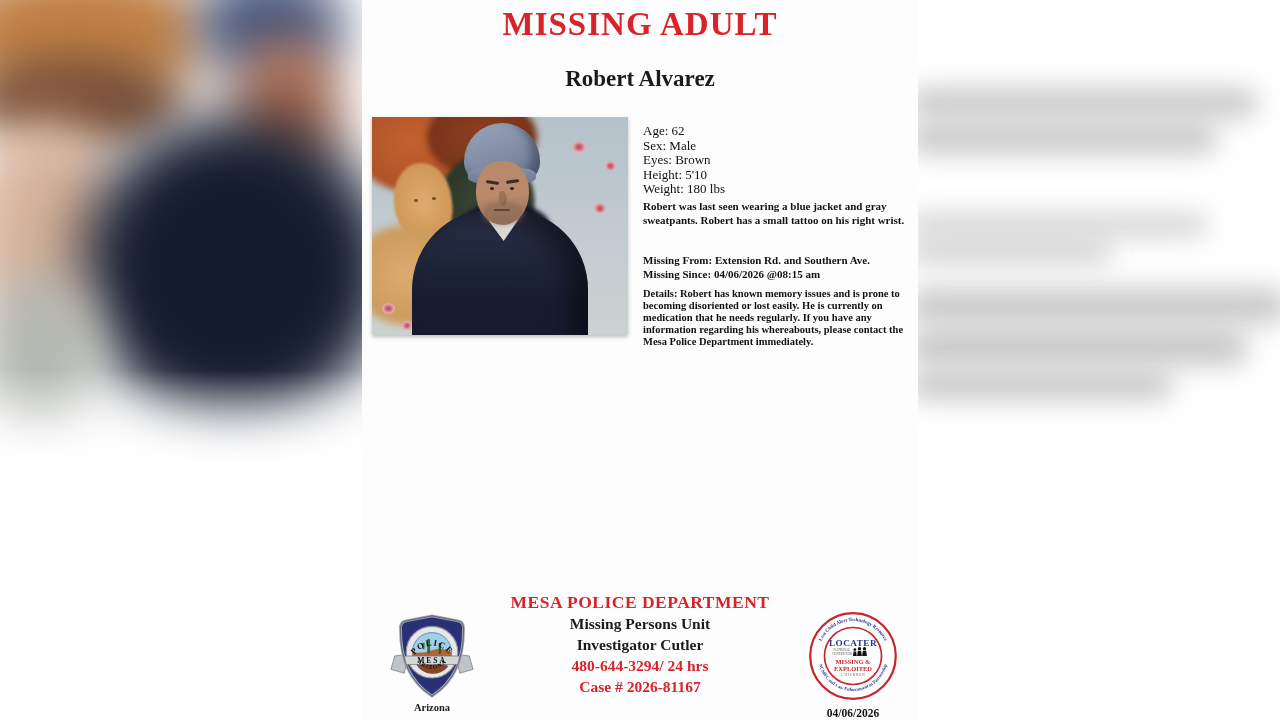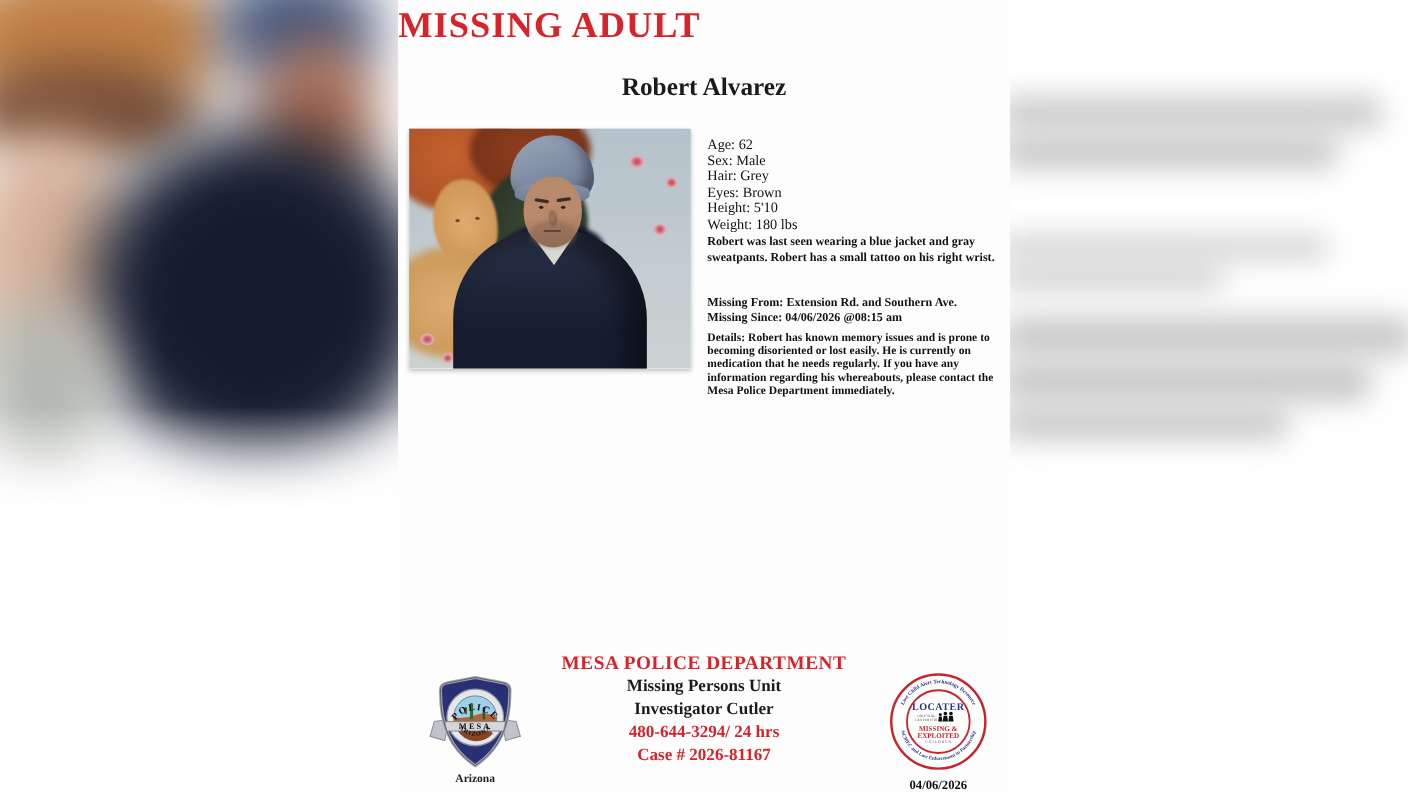--- a/index.html
+++ b/index.html
@@ -22,21 +22,21 @@
   .smudge{position:absolute;background:#c3c3c3;border-radius:18px;filter:blur(13px);opacity:.9;}
   .s1a{left:-10px;top:88px;width:350px;height:30px;}
   .s1b{left:-10px;top:122px;width:310px;height:32px;}
   .s2a{left:-10px;top:214px;width:300px;height:22px;background:#cccccc;}
   .s2b{left:-10px;top:240px;width:205px;height:24px;background:#cdcdcd;}
   .s3a{left:-10px;top:288px;width:380px;height:36px;}
   .s3b{left:-10px;top:328px;width:340px;height:38px;}
   .s3c{left:-10px;top:370px;width:265px;height:30px;}
   
   .poster{position:absolute;left:362px;top:0;width:556px;height:720px;background:#fdfdfd;}
-  .title{position:absolute;left:0;right:0;top:6px;
+  .title{position:absolute;left:0;right:0;top:6px;text-align:center;
          font-size:33px;font-weight:bold;letter-spacing:1px;color:#d8232a;}
   .name{position:absolute;left:0;right:0;top:66px;text-align:center;
         font-size:23px;font-weight:bold;color:#1b1b1b;}
   
   .photo{position:absolute;left:10px;top:117px;width:256px;height:218px;overflow:hidden;
          background:linear-gradient(180deg,#b4c2cb,#c6ced1 70%,#ccd2d2);box-shadow:0 2px 4px rgba(0,0,0,.25);}
   .photo *{position:absolute;}
   .ph-crack{left:148px;top:-6px;width:2px;height:80px;background:#dde2e3;transform:rotate(14deg);}
   .v-hair1{left:-20px;top:-25px;width:120px;height:100px;background:radial-gradient(#c4622f,#a34a22);border-radius:50%;filter:blur(3px);}
   .v-hair2{left:55px;top:-20px;width:110px;height:80px;background:radial-gradient(#8f3f1f,#6e2f16);border-radius:50%;filter:blur(3px);}
@@ -146,21 +146,20 @@
       <div class="m-eye m-eye2"></div>
       <div class="m-nose"></div>
       <div class="m-stubble"></div>
       <div class="m-mouth"></div>
     </div>
 
     <div class="info">
       <div class="attrs">
         <div>Age: 62</div>
         <div>Sex: Male</div>
-        <div>Hair: Grey</div>
         <div>Eyes: Brown</div>
         <div>Height: 5'10</div>
         <div>Weight: 180 lbs</div>
       </div>
       <div class="desc">Robert was last seen wearing a blue jacket and gray sweatpants. Robert has a small tattoo on his right wrist.</div>
       <div class="mfrom">Missing From: Extension Rd. and Southern Ave.</div>
       <div class="msince">Missing Since: 04/06/2026 @08:15 am</div>
       <div class="details">Details: Robert has known memory issues and is prone to becoming disoriented or lost easily. He is currently on medication that he needs regularly. If you have any information regarding his whereabouts, please contact the Mesa Police Department immediately.</div>
     </div>
 

